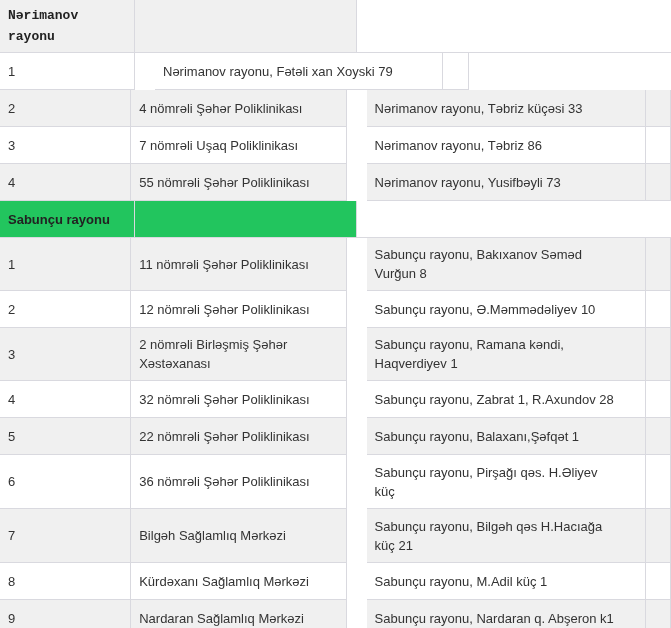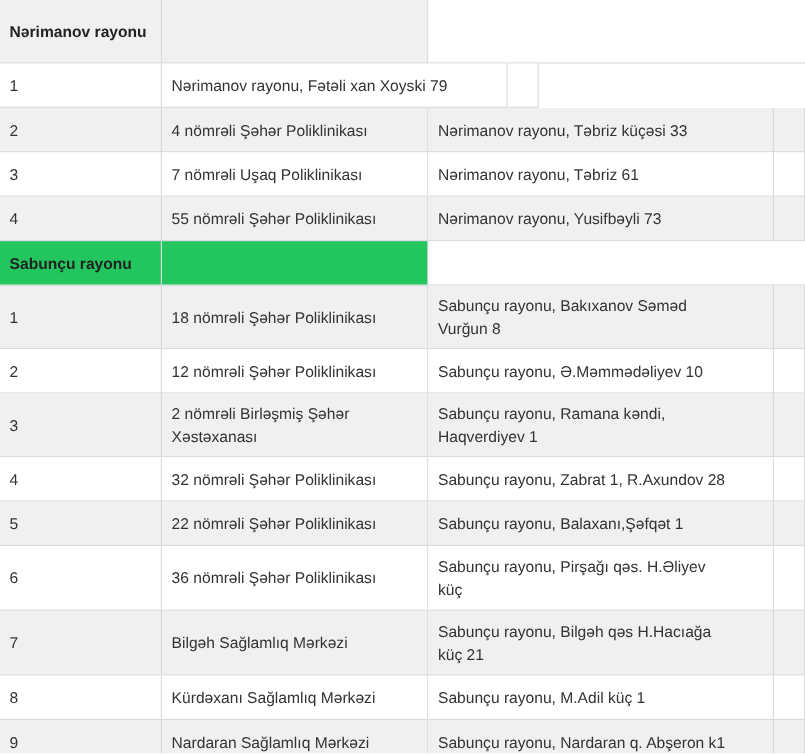--- a/index.html
+++ b/index.html
@@ -19,34 +19,34 @@
     display:flex;
     align-items:center;
     padding:2px 8px;
     border-right:1px solid #d9d9df;
     border-bottom:1px solid #d9d9df;
     line-height:19px;
     overflow:hidden;
   }
   .c1{width:135px;}
   .c2{width:222px;}
-  .c3{width:288px;white-space:pre-line;}
+  .c3{width:288px;white-space:pre-line;margin-left:20px;}
   .c4{width:26px;padding:0;}
   .cmerge{width:314px;border-right:none;background:#ffffff;}
   .h37{height:37px;}
   .h53{height:53px;}
   .h54{height:54px;}
   .stripe .td{background:#f0f0f0;}
   .plain .td{background:#ffffff;}
   .hdr .title{
     font-weight:bold;
     line-height:21px;
     color:#222222;
   }
-  .hdr-shaded .c1,.hdr-shaded .c2{background:#f0f0f0;}
+  .hdr-shaded .c1,.hdr-shaded .c2{background:#f0f0f0;font-family:Liberation Mono, monospace;}
   .hdr-plain .c1,.hdr-plain .c2{background:#22c55e;}
 </style>
 </head>
 <body>
 
 <div id="screen">
   <div class="tbl">
 
     <div class="tr hdr hdr-shaded h53">
       <div class="td c1 title">Nərimanov rayonu</div>
@@ -61,39 +61,39 @@
     </div>
     <div class="tr stripe h37">
       <div class="td c1">2</div>
       <div class="td c2">4 nömrəli Şəhər Poliklinikası</div>
       <div class="td c3">Nərimanov rayonu, Təbriz küçəsi 33</div>
       <div class="td c4"></div>
     </div>
     <div class="tr plain h37">
       <div class="td c1">3</div>
       <div class="td c2">7 nömrəli Uşaq Poliklinikası</div>
-      <div class="td c3">Nərimanov rayonu, Təbriz 61</div>
+      <div class="td c3">Nərimanov rayonu, Təbriz 86</div>
       <div class="td c4"></div>
     </div>
     <div class="tr stripe h37">
       <div class="td c1">4</div>
       <div class="td c2">55 nömrəli Şəhər Poliklinikası</div>
       <div class="td c3">Nərimanov rayonu, Yusifbəyli 73</div>
       <div class="td c4"></div>
     </div>
 
     <div class="tr hdr hdr-plain h37">
       <div class="td c1 title">Sabunçu rayonu</div>
       <div class="td c2"></div>
       <div class="td cmerge"></div>
     </div>
 
     <div class="tr stripe h53">
       <div class="td c1">1</div>
-      <div class="td c2">18 nömrəli Şəhər Poliklinikası</div>
+      <div class="td c2">11 nömrəli Şəhər Poliklinikası</div>
       <div class="td c3">Sabunçu rayonu, Bakıxanov Səməd
 Vurğun 8</div>
       <div class="td c4"></div>
     </div>
     <div class="tr plain h37">
       <div class="td c1">2</div>
       <div class="td c2">12 nömrəli Şəhər Poliklinikası</div>
       <div class="td c3">Sabunçu rayonu, Ə.Məmmədəliyev 10</div>
       <div class="td c4"></div>
     </div>

